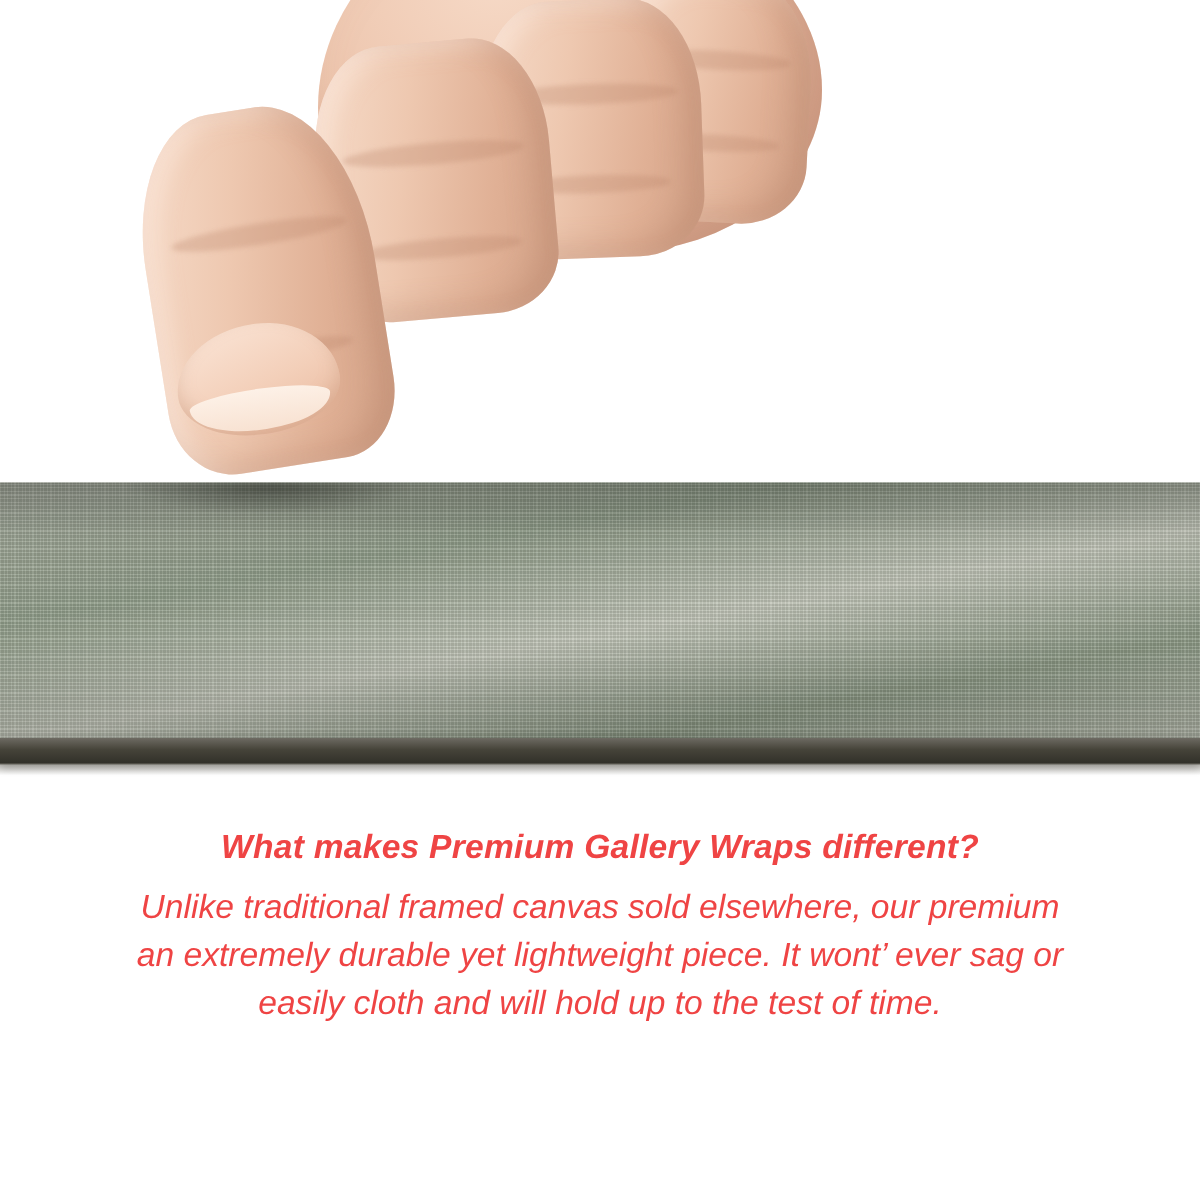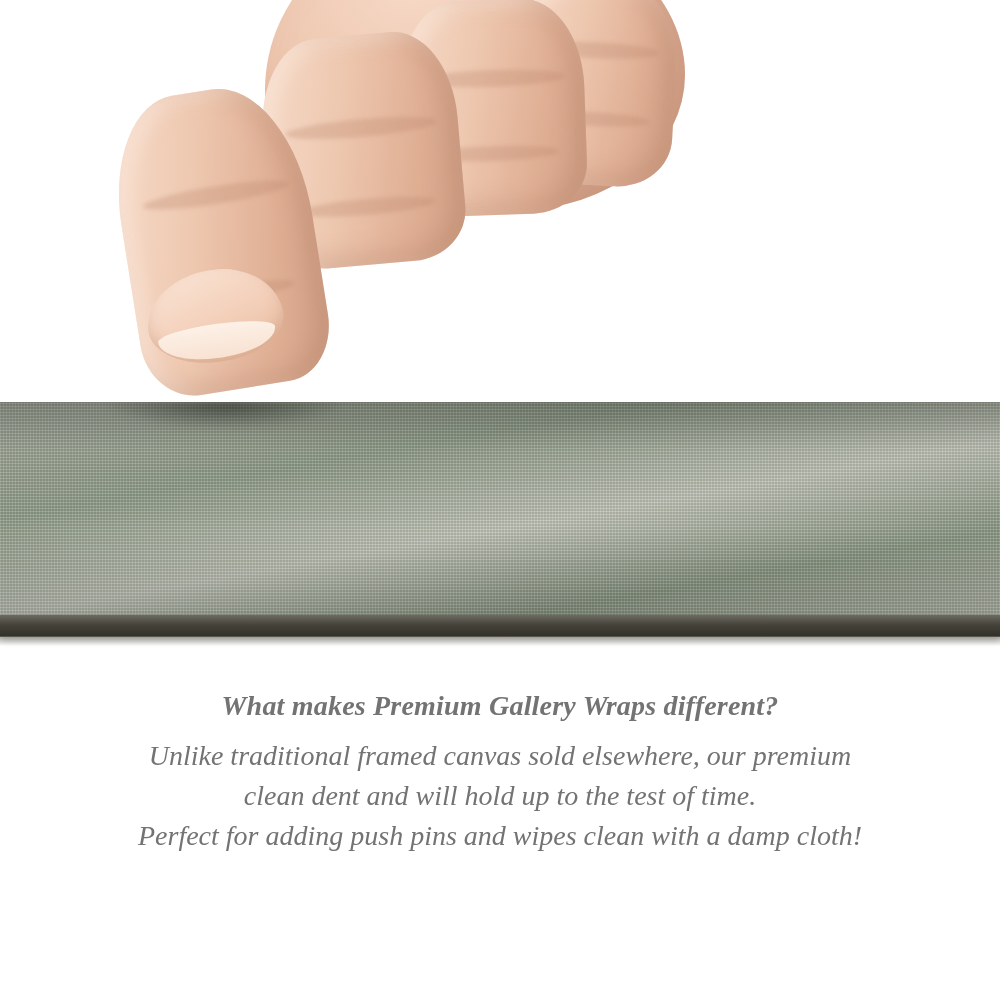--- a/index.html
+++ b/index.html
@@ -208,22 +208,22 @@
     filter: blur(3px);
   }
 
   
   .caption {
     position: absolute;
     left: 0;
     top: 690px;
     width: 1000px;
     text-align: center;
-    font-family: Liberation Serif, serif;
-    color: #737373;
+    font-family: Liberation Sans, sans-serif;
+    color: #ef4444;
   }
 
   .caption-heading {
     font-size: 28px;
     font-style: italic;
     font-weight: 700;
     letter-spacing: 0.2px;
     margin-bottom: 14px;
   }
 
@@ -273,18 +273,18 @@
       <div class="canvas-edge"></div>
       <div class="canvas-underside"></div>
     </div>
 
   </div>
 
   <div class="caption">
     <div class="caption-heading">What makes Premium Gallery Wraps different?</div>
     <div class="caption-body">
       <span class="line">Unlike traditional framed canvas sold elsewhere, our premium</span>
-      <span class="line">clean dent and will hold up to the test of time.</span>
-      <span class="line">Perfect for adding push pins and wipes clean with a damp cloth!</span>
+      <span class="line">an extremely durable yet lightweight piece. It wont’ ever sag or</span>
+      <span class="line">easily cloth and will hold up to the test of time.</span>
     </div>
   </div>
 
 </div>
 
 </body></html>

